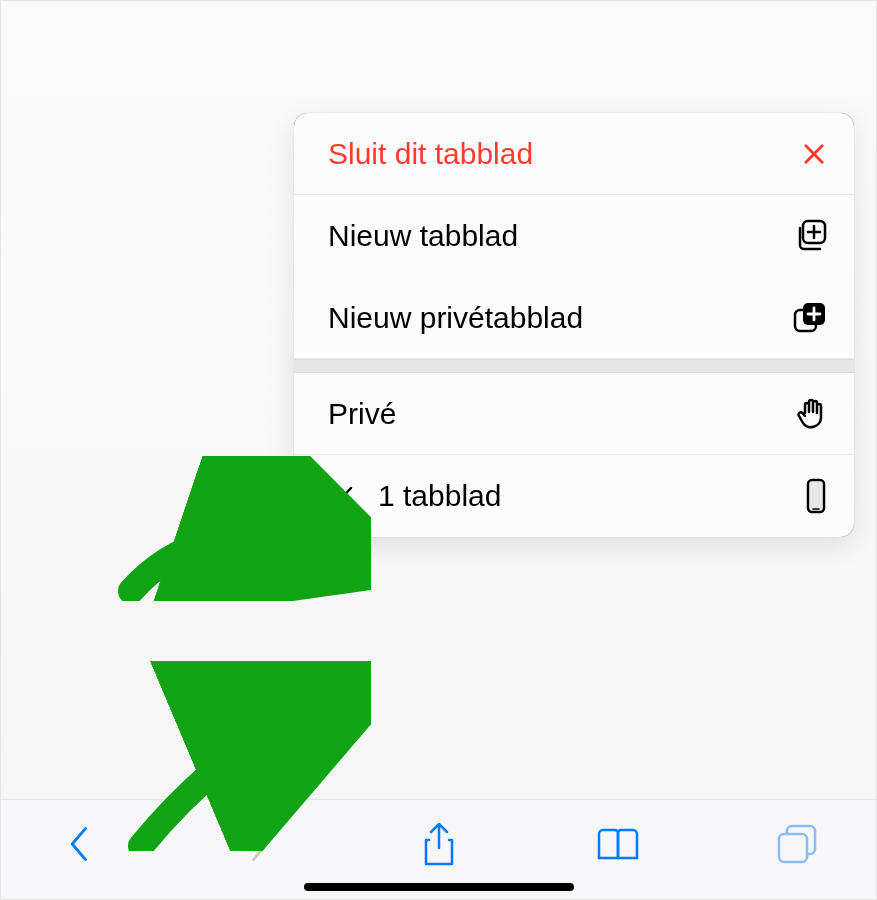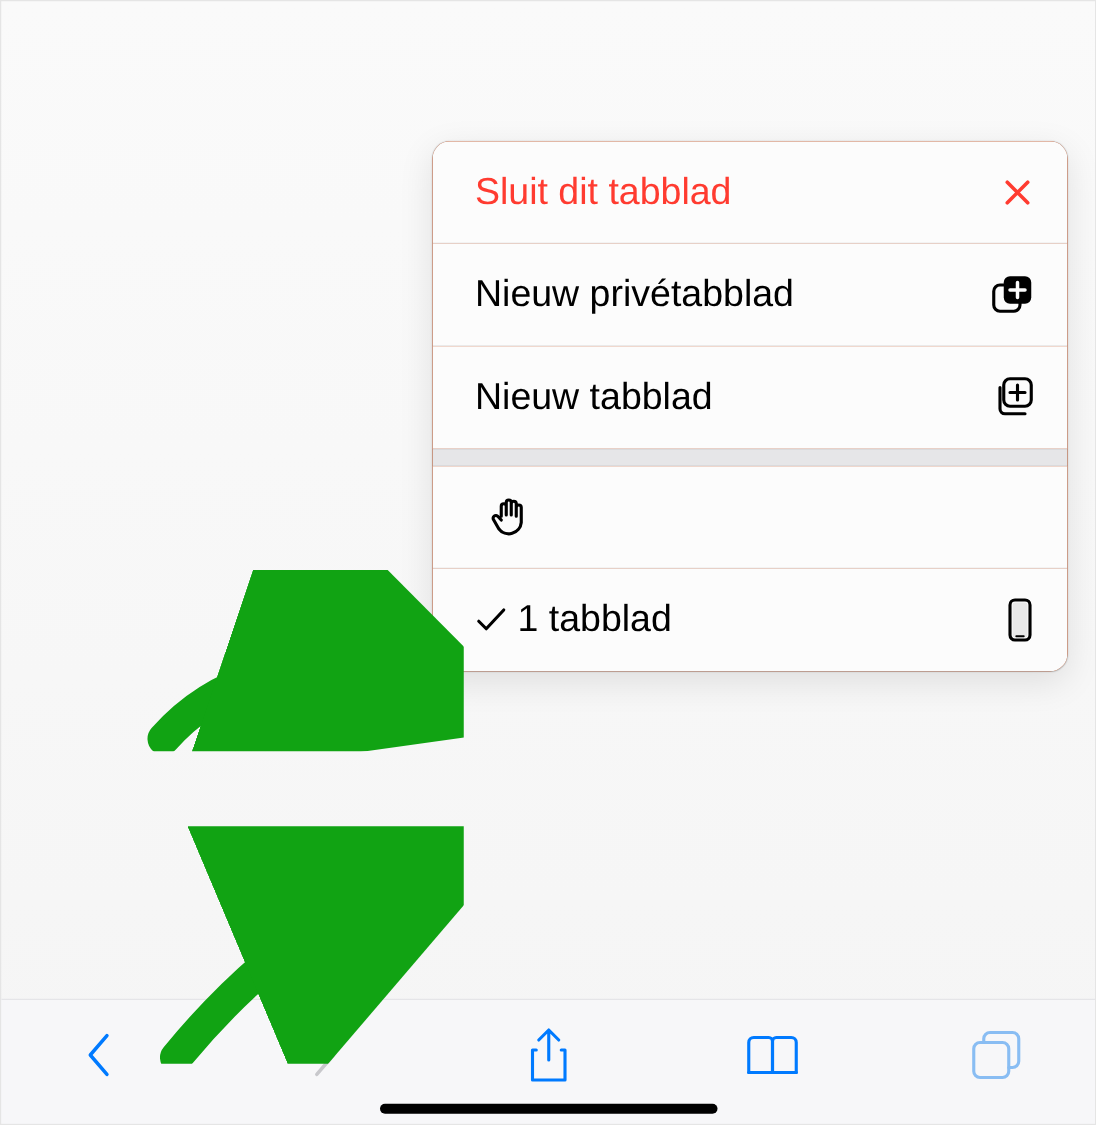--- a/index.html
+++ b/index.html
@@ -9,22 +9,22 @@
       font-family: -apple-system, BlinkMacSystemFont, "SF Pro Text", "Helvetica Neue", Arial, sans-serif;
       background: linear-gradient(180deg, #fafafa 0%, #f5f5f5 100%);
       position: relative;
       overflow: hidden;
       border: 1px solid #e5e5e5;
     }
     .popup {
       position: absolute;
       right: 22px;
       top: 112px;
-      width: 508px;
-      background: #c2410c;
+      width: 560px;
+      background: #6d28d9;
       border-radius: 14px;
       box-shadow: 0 8px 28px rgba(0,0,0,0.10), 0 0 1px rgba(0,0,0,0.25);
       overflow: hidden;
     }
     .menu-item {
       display: flex;
       align-items: center;
       min-height: 82px;
       padding: 0 26px 0 34px;
       background: #fcfcfc;
@@ -106,59 +106,60 @@
   <div class="menu-item destructive">
     <span class="label">Sluit dit tabblad</span>
     <span class="right-icon">
       <svg width="28" height="28" viewBox="0 0 24 24">
           <path class="icon-stroke" d="M5 5 L19 19 M19 5 L5 19" stroke-width="3"></path>
         </svg>
     </span>
   </div>
 
 
+  <div class="menu-item" style="border-bottom:none">
+    <span class="label">Nieuw tabblad</span>
+    <span class="right-icon">
+      <svg width="36" height="36" viewBox="0 0 36 36">
+        <path class="icon-stroke" d="M8 10 V27 a4 4 0 0 0 4 4 H28"></path>
+        <rect x="11" y="3" width="22" height="22" rx="5" class="icon-stroke"></rect>
+        <path class="icon-stroke" d="M22 8 V20 M16 14 H28"></path>
+      </svg>
+    </span>
+  </div>
+
   <div class="menu-item">
     <span class="label">Nieuw privétabblad</span>
     <span class="right-icon">
       <svg width="36" height="36" viewBox="0 0 36 36">
         <rect x="3" y="10" width="21" height="21" rx="5" class="icon-stroke"></rect>
         <rect x="11" y="3" width="22" height="22" rx="5" fill="currentColor"></rect>
         <path d="M22 8 V20 M16 14 H28" stroke="#fcfcfc" stroke-width="2.8" stroke-linecap="round"></path>
       </svg>
     </span>
   </div>
 
-  <div class="menu-item" style="border-bottom:none">
-    <span class="label">Nieuw tabblad</span>
-    <span class="right-icon">
-      <svg width="36" height="36" viewBox="0 0 36 36">
-        <path class="icon-stroke" d="M8 10 V27 a4 4 0 0 0 4 4 H28"></path>
-        <rect x="11" y="3" width="22" height="22" rx="5" class="icon-stroke"></rect>
-        <path class="icon-stroke" d="M22 8 V20 M16 14 H28"></path>
-      </svg>
-    </span>
-  </div>
-
   <div class="section-gap"></div>
 
   <div class="menu-item">
+    <span class="label">Privé</span>
     <span class="right-icon">
       <svg width="32" height="36" viewBox="0 0 32 36">
         <path class="icon-stroke" stroke-width="2" d="M9 17 V9 a2 2 0 0 1 4 0 V16 M13 16 V6 a2 2 0 0 1 4 0 V16 M17 16 V7 a2 2 0 0 1 4 0 V17 M21 17 V10 a2 2 0 0 1 4 0 V22 a10 10 0 0 1 -18 5 L3 20 a2.2 2.2 0 0 1 3.4 -2.8 L9 20"></path>
       </svg>
     </span>
   </div>
 
   <div class="menu-item">
     <span class="left-icon">
       <svg width="26" height="24" viewBox="0 0 26 24">
           <path class="icon-stroke" d="M3 13 L9 19 L23 4" stroke-width="3"></path>
         </svg>
     </span>
-    <span class="label" style="margin-left:6px">1 tabblad</span>
+    <span class="label" style="margin-left:22px">1 tabblad</span>
     <span class="right-icon">
       <svg width="24" height="36" viewBox="0 0 24 36">
         <rect x="4" y="2" width="16" height="32" rx="4" class="icon-stroke" stroke-width="2"></rect>
         <rect x="6" y="4" width="12" height="28" rx="2" fill="rgba(0,0,0,0.08)"></rect>
         <line x1="9" y1="31" x2="15" y2="31" stroke="currentColor" stroke-width="1.5" stroke-linecap="round"></line>
       </svg>
     </span>
   </div>
 
 </div>

